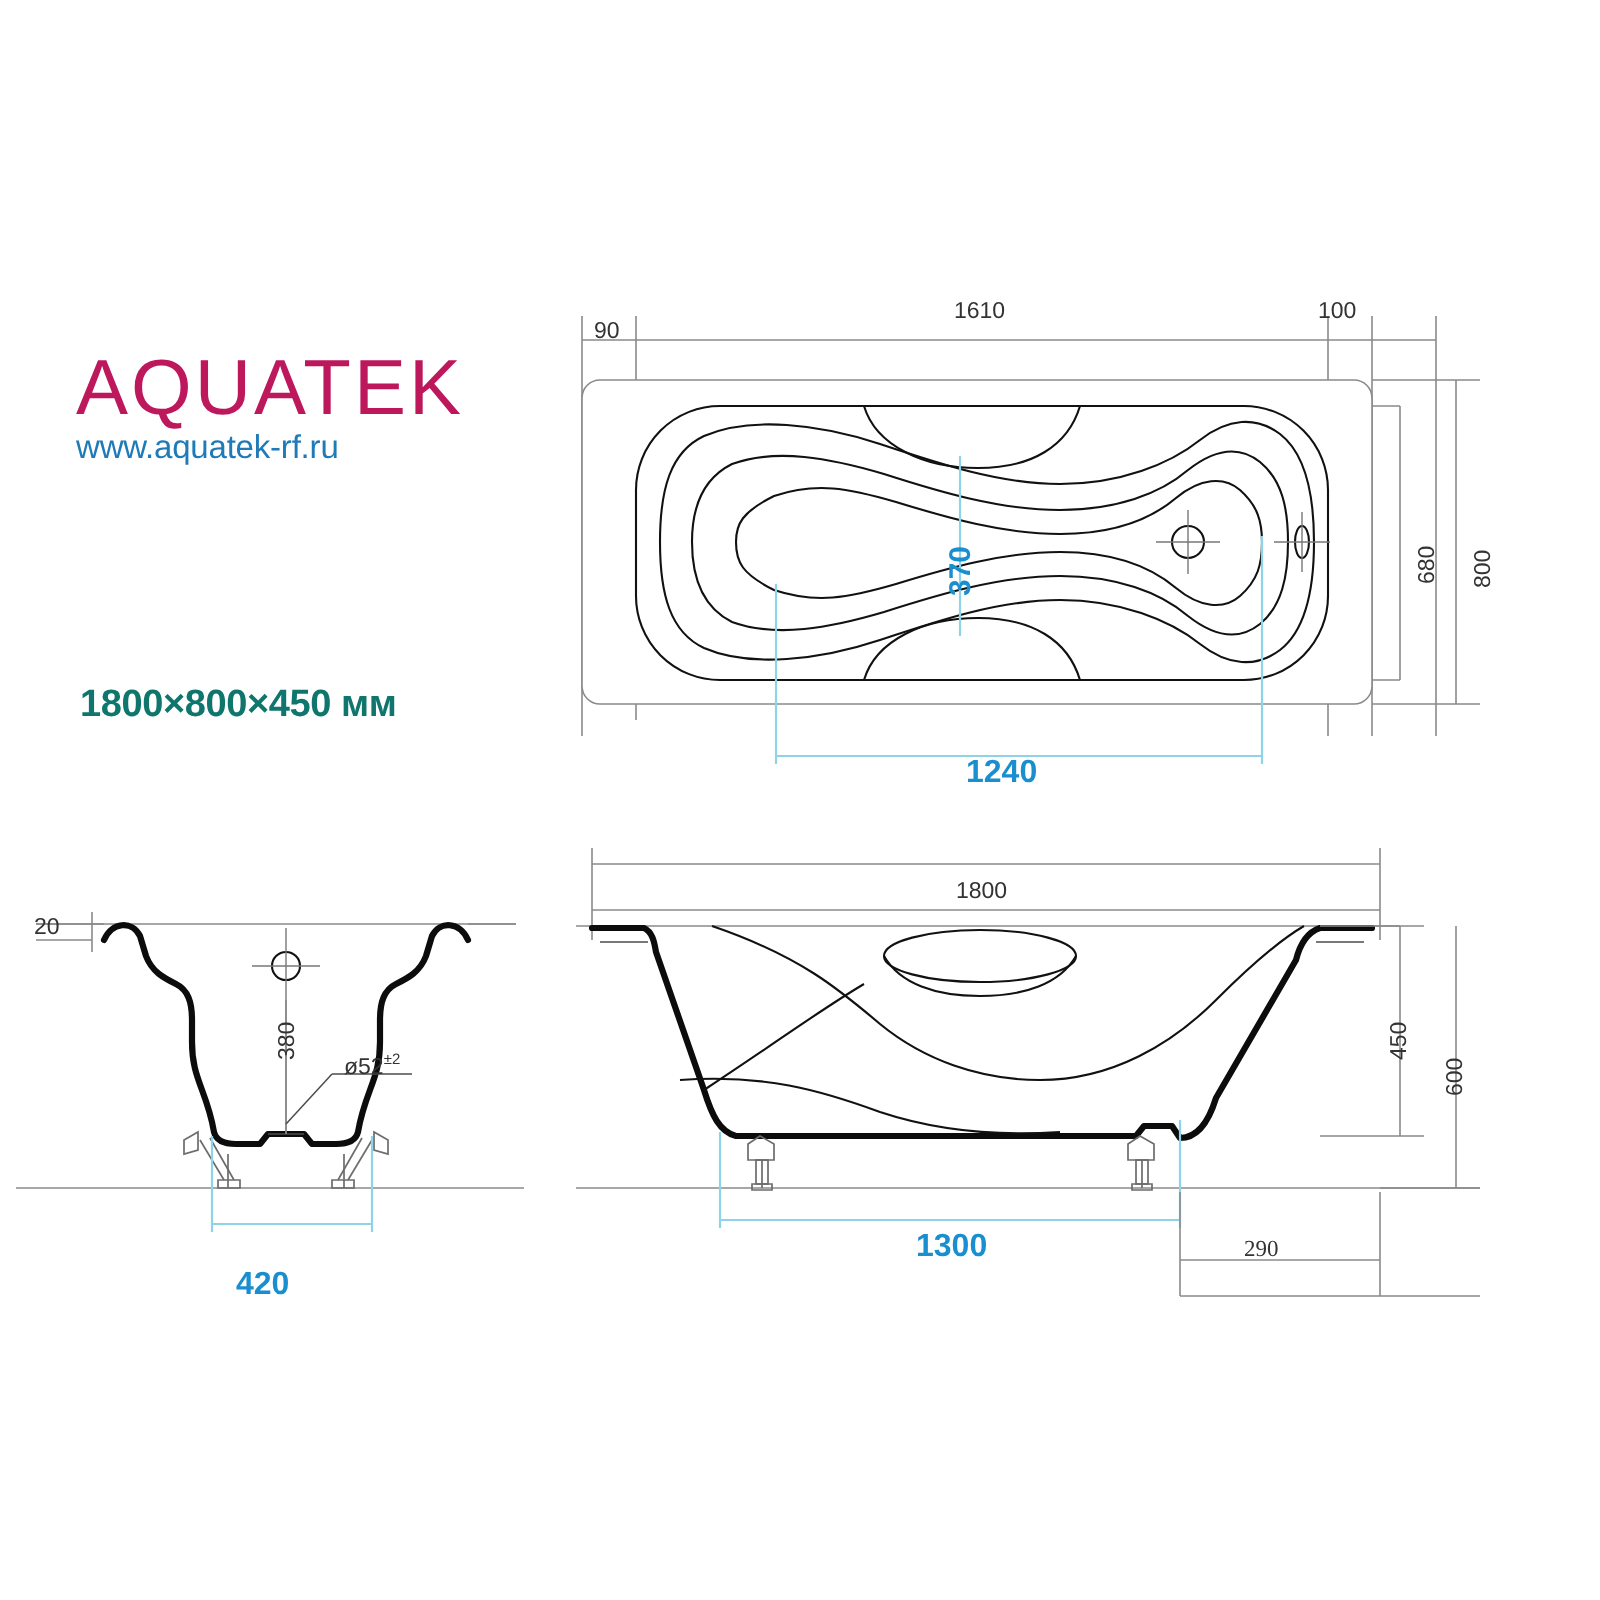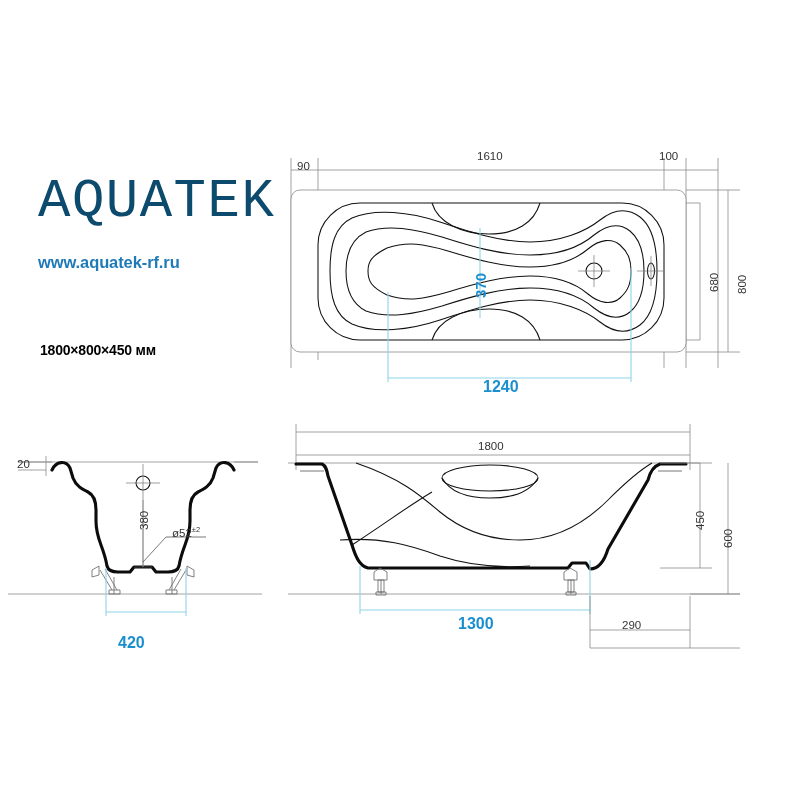--- a/index.html
+++ b/index.html
@@ -21,53 +21,53 @@
     width: 800px;
     height: 800px;
   }
   .brand-wrap {
     position: absolute;
     left: 38px;
     top: 175px;
     width: 230px;
   }
   .brand-name {
-    font-family: Liberation Mono, monospace;
-    font-size: 54px;
+    font-family: Liberation Sans, sans-serif;
+    font-size: 39px;
     letter-spacing: 1.5px;
-    color: #0c4a6e;
+    color: #be185d;
     line-height: 1;
     white-space: nowrap;
   }
   .brand-url {
     font-family: "Liberation Sans", sans-serif;
     font-size: 16.5px;
-    font-weight: bold;
+    font-weight: normal;
     color: #1f7ab8;
     letter-spacing: -0.1px;
-    margin-top: 24px;
+    margin-top: 1px;
     white-space: nowrap;
   }
   .model-wrap {
     position: absolute;
     left: 40px;
     top: 338px;
     width: 230px;
   }
   .model-name {
     font-size: 19px;
     font-weight: bold;
     color: #62c5e6;
     line-height: 1.1;
     letter-spacing: 0.3px;
   }
   .model-size {
-    font-size: 14px;
+    font-size: 19px;
     font-weight: bold;
-    color: #000000;
+    color: #0f766e;
     margin-top: 4px;
     letter-spacing: -0.2px;
   }
   .dimtext {
     position: absolute;
     font-size: 11.5px;
     color: #333333;
     white-space: nowrap;
     font-family: "Liberation Sans", sans-serif;
   }
@@ -354,15 +354,15 @@
   <div class="dimtext vert" style="left:138px; top:530px;">380</div>
   <div class="dimtext" style="left:172px; top:525px;text-align:right;">
     <span>ø52</span><sup style="font-size:7.5px;">±2</sup>
   </div>
   <div class="dimtext blue" style="left:118px; top:617px;margin-top:17px;">420</div>
 
   <div class="dimtext" style="left:478px; top:412px;margin-top:28px;">1800</div>
   <div class="dimtext vert" style="left:694px; top:530px;">450</div>
   <div class="dimtext vert" style="left:722px; top:548px;">600</div>
   <div class="dimtext blue" style="left:458px; top:615px;">1300</div>
-  <div class="dimtext" style="left:622px; top:619px;">290</div>
+  <div class="dimtext" style="left:622px; top:619px;font-family:Liberation Serif, serif;">290</div>
 
 </div>
 
 </body></html>

